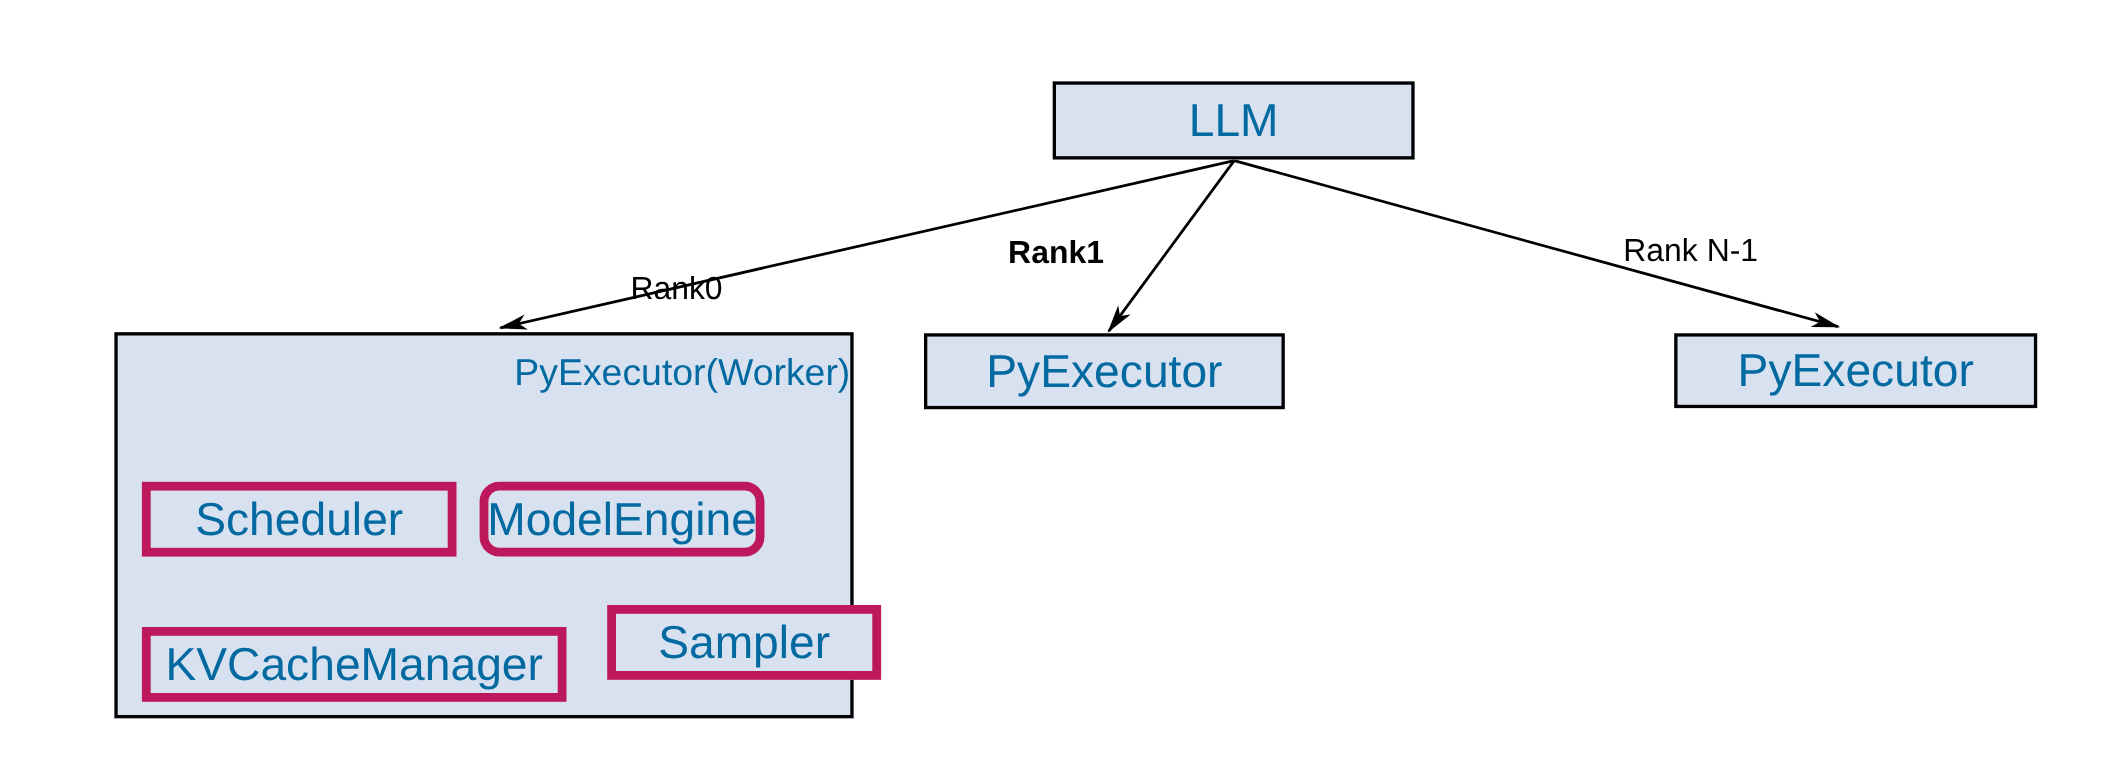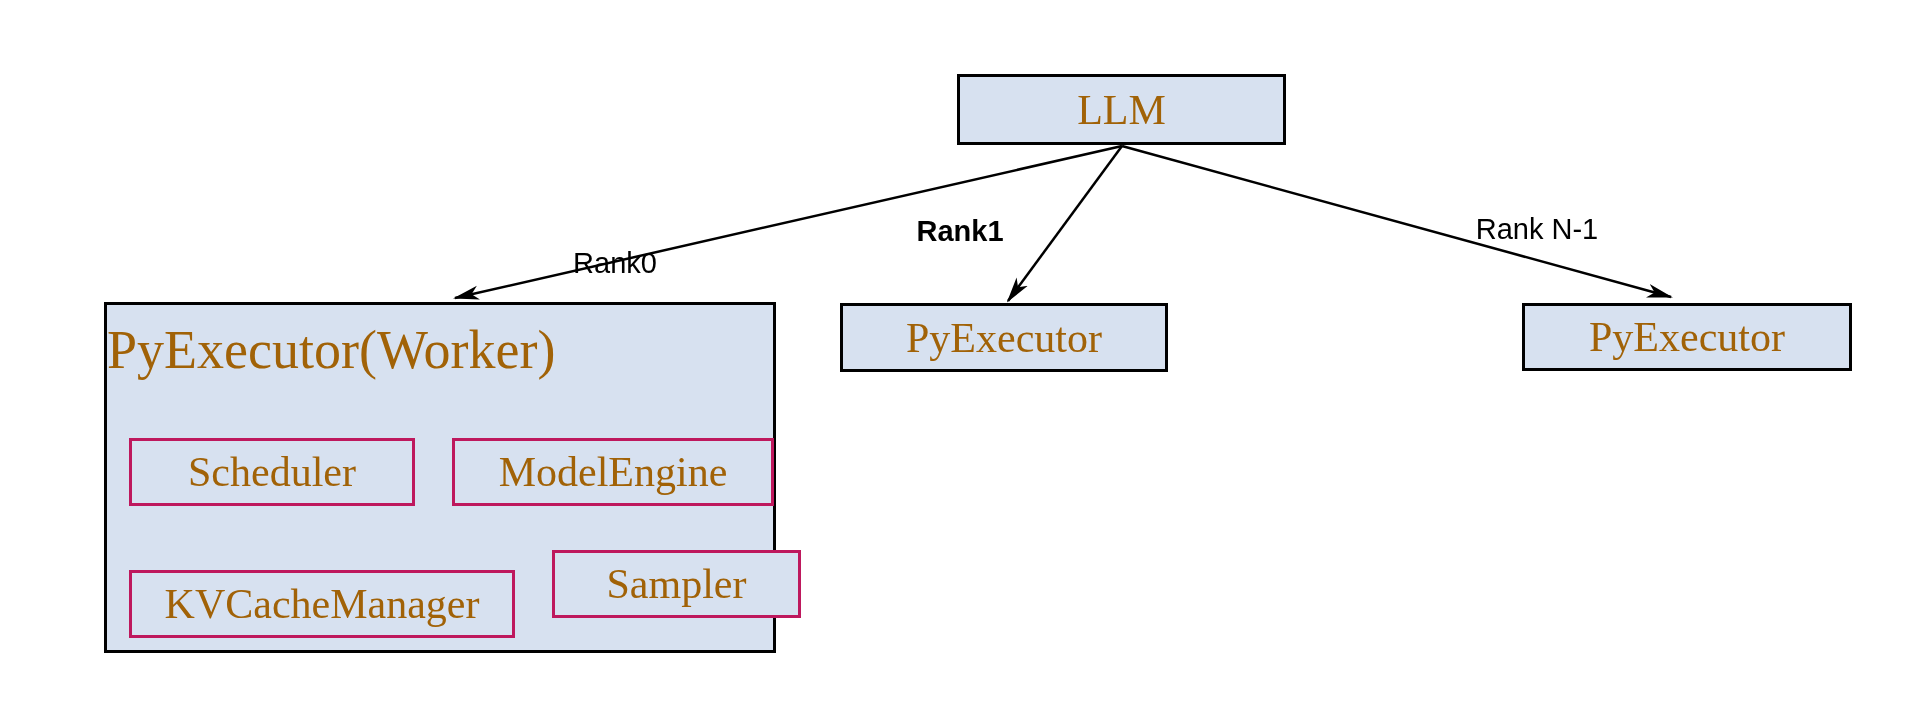--- a/index.html
+++ b/index.html
@@ -26,46 +26,45 @@
   .box {
     position: absolute;
     box-sizing: border-box;
     background: #d7e1f0;
     border: 3px solid #000000;
     display: flex;
     align-items: center;
     justify-content: center;
     font-size: 42px;
     line-height: 1;
-    color: #a16207;
-    font-family: Liberation Serif, serif;
+    color: #0369a1;
   }
   .box-llm       { left: 957px;  top: 74px;  width: 329px; height: 71px; }
   .box-worker    { left: 104px;  top: 302px; width: 672px; height: 351px; display: block; }
   .worker-title  {
     position: absolute;
     left: 0; top: 16px;
     width: 100%;
-    text-align: left;
-    font-size: 54px;
+    text-align: right;
+    font-size: 34px;
     line-height: 1.1;
   }
   .component {
     position: absolute;
     box-sizing: border-box;
     background: #d7e1f0;
-    border: 3px solid #be185d;
+    border: 8px solid #be185d;
     display: flex;
     align-items: center;
     justify-content: center;
     font-size: 42px;
     line-height: 1;
   }
   .comp-scheduler      { left: 22px;  top: 133px; width: 286px; height: 68px; }
-  .comp-modelengine    { left: 345px; top: 133px; width: 322px; height: 68px; }
+  .comp-modelengine    { left: 329px; top: 133px; width: 259px; height: 68px; border-radius: 18px; }
   .comp-kvcachemanager { left: 22px;  top: 245px; width: 386px; height: 68px; margin-top: 20px; }
   .comp-sampler        { left: 445px; top: 245px; width: 249px; height: 68px; }
   .box-pyexec-mid   { left: 840px;  top: 303px; width: 328px; height: 69px; }
   .box-pyexec-right { left: 1522px; top: 303px; width: 330px; height: 68px; }
   .edge-label {
     position: absolute;
     transform: translate(-50%, -50%);
     font-size: 29px;
     line-height: 1;
     white-space: nowrap;

